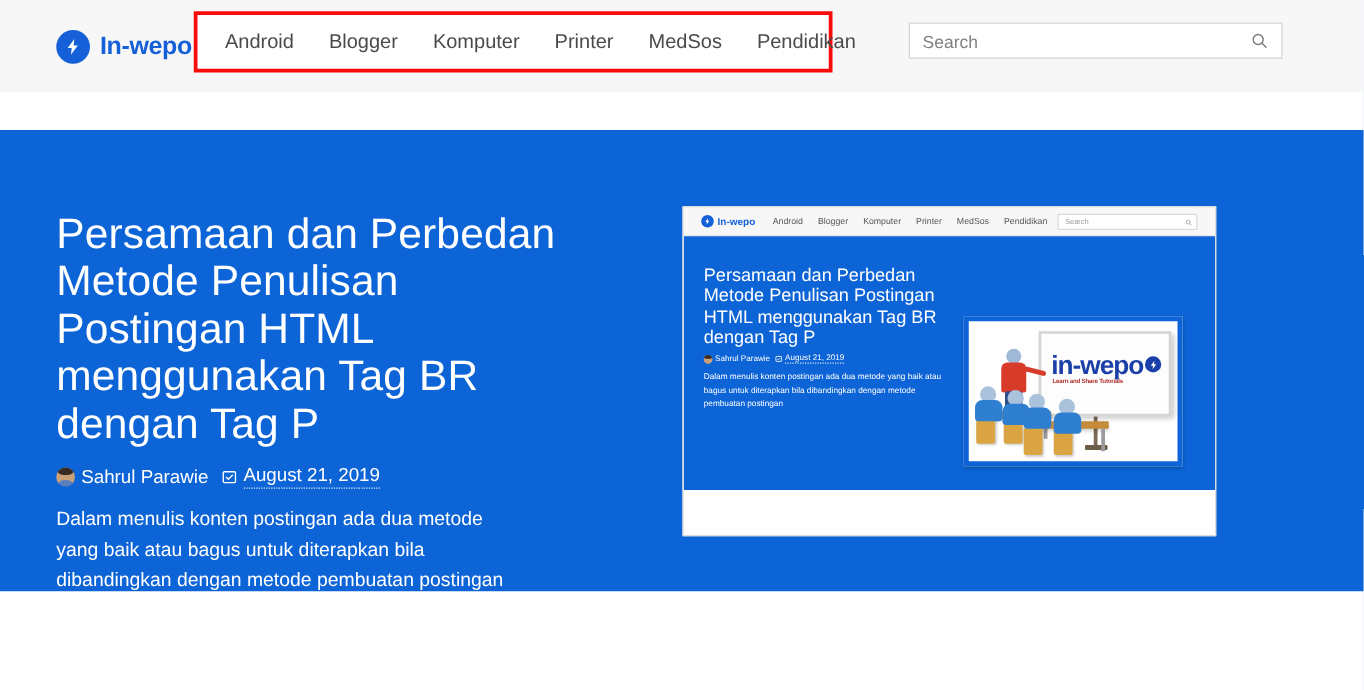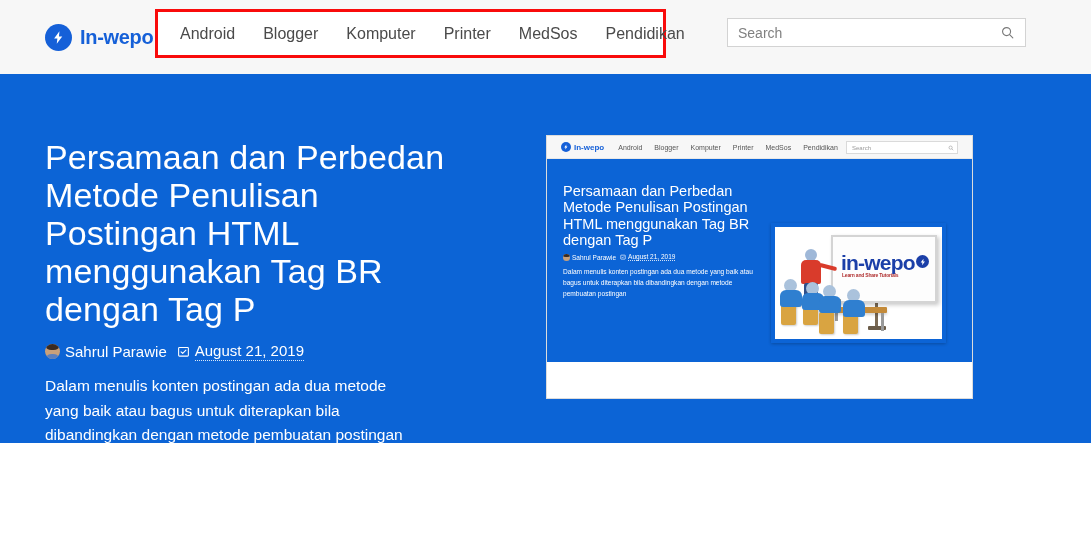--- a/index.html
+++ b/index.html
@@ -69,20 +69,21 @@
     border: 0; background: transparent; cursor: pointer;
     padding: 0 10px 0 4px; display: flex; align-items: center;
   }
 
   
   .hero {
     position: relative;
     width: 1091px; height: 369px;
     background: #0c64d6;
     overflow: hidden;
+    margin-top: 30px;
   }
   .hero-inner {
     position: relative; width: 1091px; height: 369px;
   }
   .hero-text {
     position: absolute; left: 45px; top: 64px; width: 420px;
   }
   .hero-title {
     font-size: 34px; font-weight: 300; line-height: 38px;
     color: #ffffff; letter-spacing: 0.1px;

